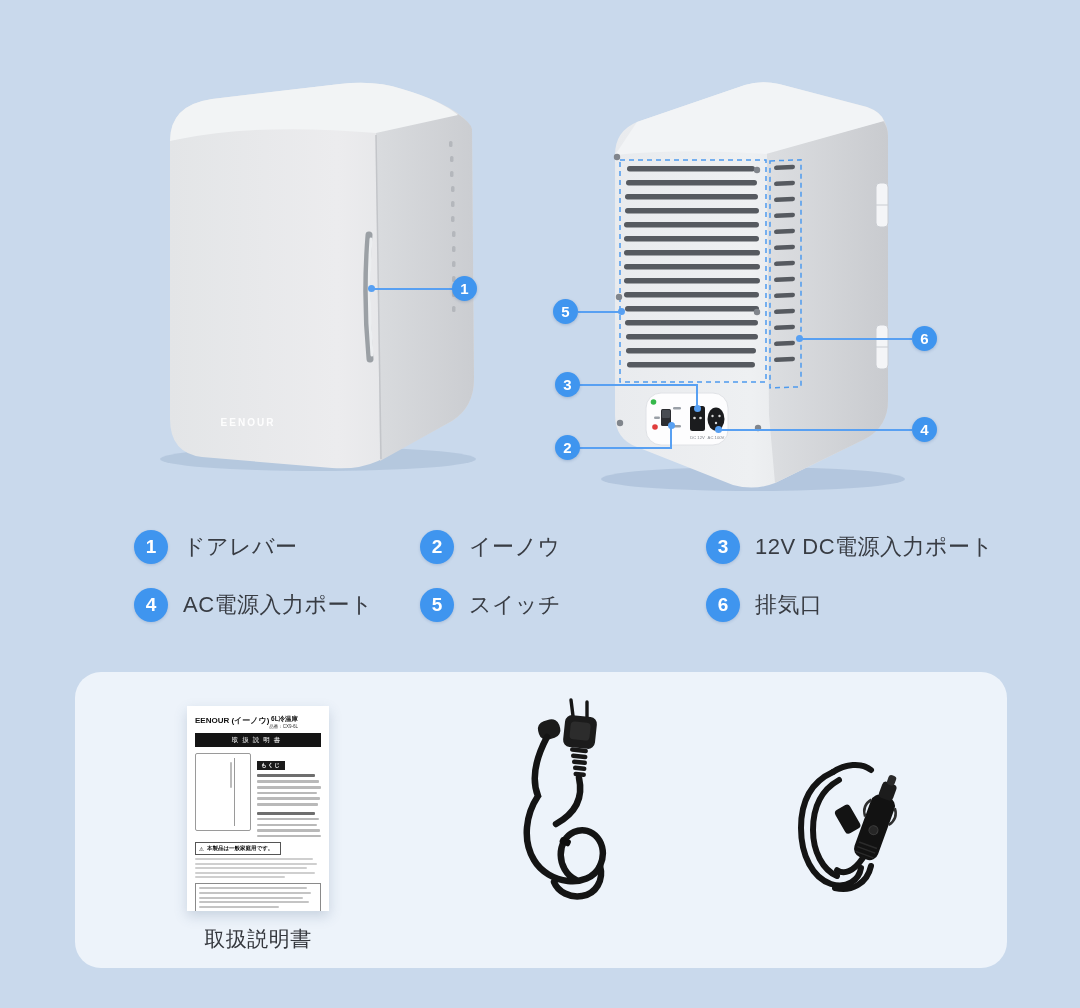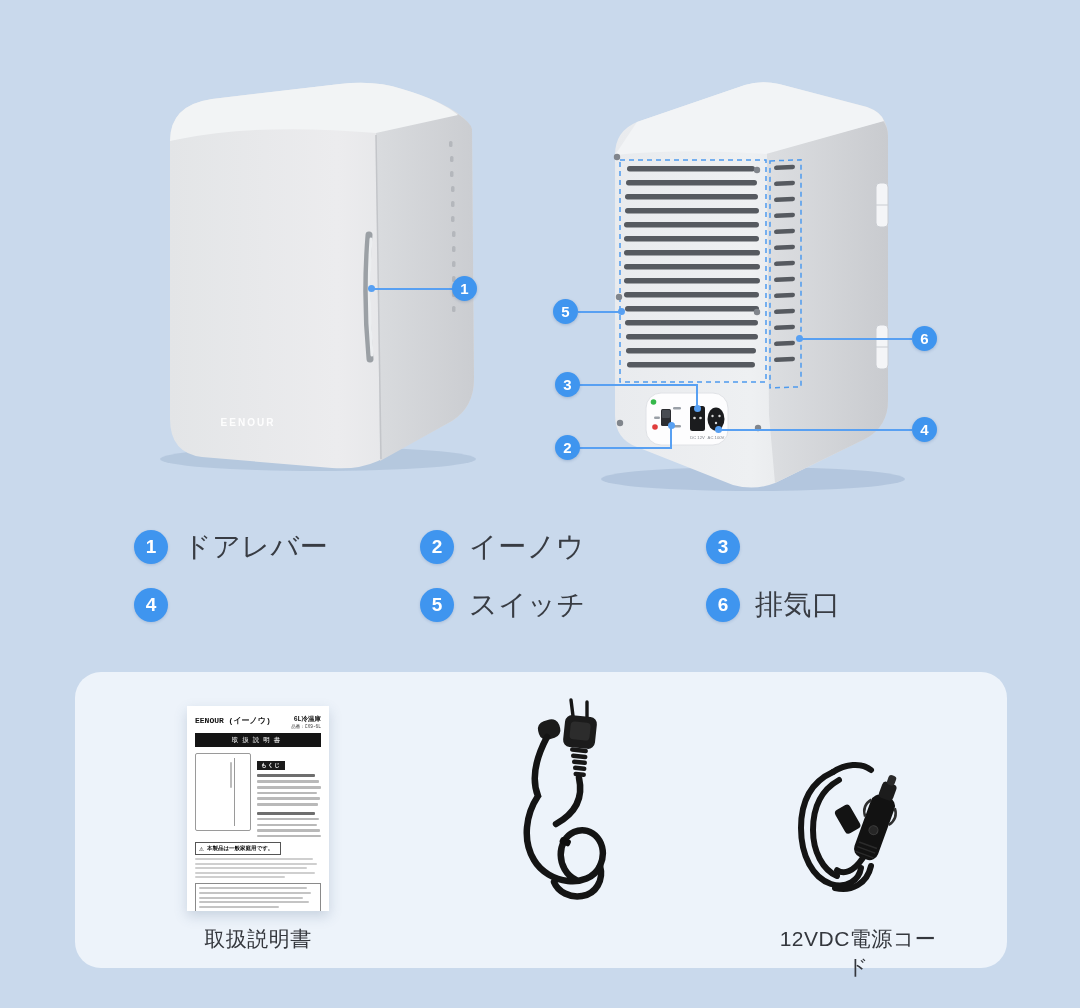--- a/index.html
+++ b/index.html
@@ -11,31 +11,31 @@
       color:#fff;font-size:15px;font-weight:700;display:flex;align-items:center;justify-content:center;
       box-shadow:0 1px 3px rgba(40,80,140,.25);z-index:5;}
   .cl{position:absolute;background:#58a0f2;z-index:4;}
   .cd{position:absolute;width:7px;height:7px;border-radius:50%;background:#58a0f2;z-index:4;}
 
   
   .legend-item{position:absolute;display:flex;align-items:center;gap:15px;height:34px;}
   .legend-num{width:34px;height:34px;border-radius:50%;background:#3f95ef;color:#fff;
       font-size:19px;font-weight:700;display:flex;align-items:center;justify-content:center;flex:0 0 34px;
       box-shadow:0 1px 3px rgba(40,80,140,.2);}
-  .legend-label{font-size:28px;color:#383c43;letter-spacing:.5px;white-space:nowrap;}
+  .legend-label{font-size:22px;color:#383c43;letter-spacing:.5px;white-space:nowrap;}
 
   
   .card{position:absolute;left:75px;top:672px;width:932px;height:296px;background:#edf3fa;border-radius:26px;}
   .acc-label{position:absolute;top:253px;width:100%;text-align:center;font-size:21px;color:#34373d;letter-spacing:.5px;}
   .acc{position:absolute;top:0;height:296px;}
 
   
   .manual{position:absolute;left:0;top:34px;width:142px;height:205px;background:#ffffff;
       box-shadow:0 5px 12px rgba(70,95,130,.22);padding:9px 8px;box-sizing:border-box;overflow:hidden;}
-  .m-head{display:flex;justify-content:space-between;align-items:flex-start;font-family:Liberation Mono, monospace;}
+  .m-head{display:flex;justify-content:flex-start;align-items:flex-start;}
   .m-brand{font-size:8px;font-weight:700;color:#111;white-space:nowrap;}
   .m-prodblock{text-align:right;}
   .m-prod{font-size:6.5px;font-weight:700;color:#111;white-space:nowrap;}
   .m-model{font-size:4.5px;color:#333;white-space:nowrap;}
   .m-bar{margin-top:4px;background:#141414;color:#fff;font-size:6.5px;letter-spacing:4px;
       text-align:center;padding:2.5px 0;}
   .m-body{display:flex;gap:6px;margin-top:6px;}
   .m-fridge{width:56px;height:76px;border:1px solid #9a9a9a;border-radius:2px;position:relative;background:#fff;}
   .m-fridge:before{content:"";position:absolute;left:38px;top:4px;bottom:4px;width:1px;background:#9a9a9a;}
   .m-fridge:after{content:"";position:absolute;left:34px;top:8px;width:2px;height:26px;background:#bbb;border-radius:2px;}
@@ -228,23 +228,25 @@
   <div class="legend-item" style="left:134px;top:530px;">
     <div class="legend-num">1</div>
     <div class="legend-label">ドアレバー</div>
   </div>
   <div class="legend-item" style="left:420px;top:530px;">
     <div class="legend-num">2</div>
     <div class="legend-label">イーノウ</div>
   </div>
   <div class="legend-item" style="left:706px;top:530px;">
     <div class="legend-num">3</div>
+    <div class="legend-label">12V DC電源入力ポート</div>
   </div>
   <div class="legend-item" style="left:134px;top:588px;">
     <div class="legend-num">4</div>
+    <div class="legend-label">AC電源入力ポート</div>
   </div>
   <div class="legend-item" style="left:420px;top:588px;">
     <div class="legend-num">5</div>
     <div class="legend-label">スイッチ</div>
   </div>
   <div class="legend-item" style="left:706px;top:588px;">
     <div class="legend-num">6</div>
     <div class="legend-label">排気口</div>
   </div>
 
@@ -333,17 +335,16 @@
           <rect x="96.5" y="82" width="8" height="10" rx="3" fill="#2a2a2a"></rect>
           <path d="M88,112 q-7,9 0,18" stroke="#2e2e2e" stroke-width="2.5" fill="none"></path>
           <path d="M113,112 q7,9 0,18" stroke="#2e2e2e" stroke-width="2.5" fill="none"></path>
           <circle cx="100.5" cy="140" r="4.5" fill="#262626" stroke="#3e3e3e"></circle>
           <line x1="91" y1="156" x2="110" y2="156" stroke="#2b2b2b" stroke-width="1.5"></line>
           <line x1="91" y1="161" x2="110" y2="161" stroke="#2b2b2b" stroke-width="1.5"></line>
           <line x1="91" y1="166" x2="110" y2="166" stroke="#2b2b2b" stroke-width="1.5"></line>
           <path d="M100,170 C96,186 88,192 80,190" stroke="#141414" stroke-width="6" fill="none" stroke-linecap="round"></path>
         </g>
       </svg>
-      <div class="acc-label">12VDC電源コード</div>
     </div>
   </div>
 
 </div>
 
 </body></html>

